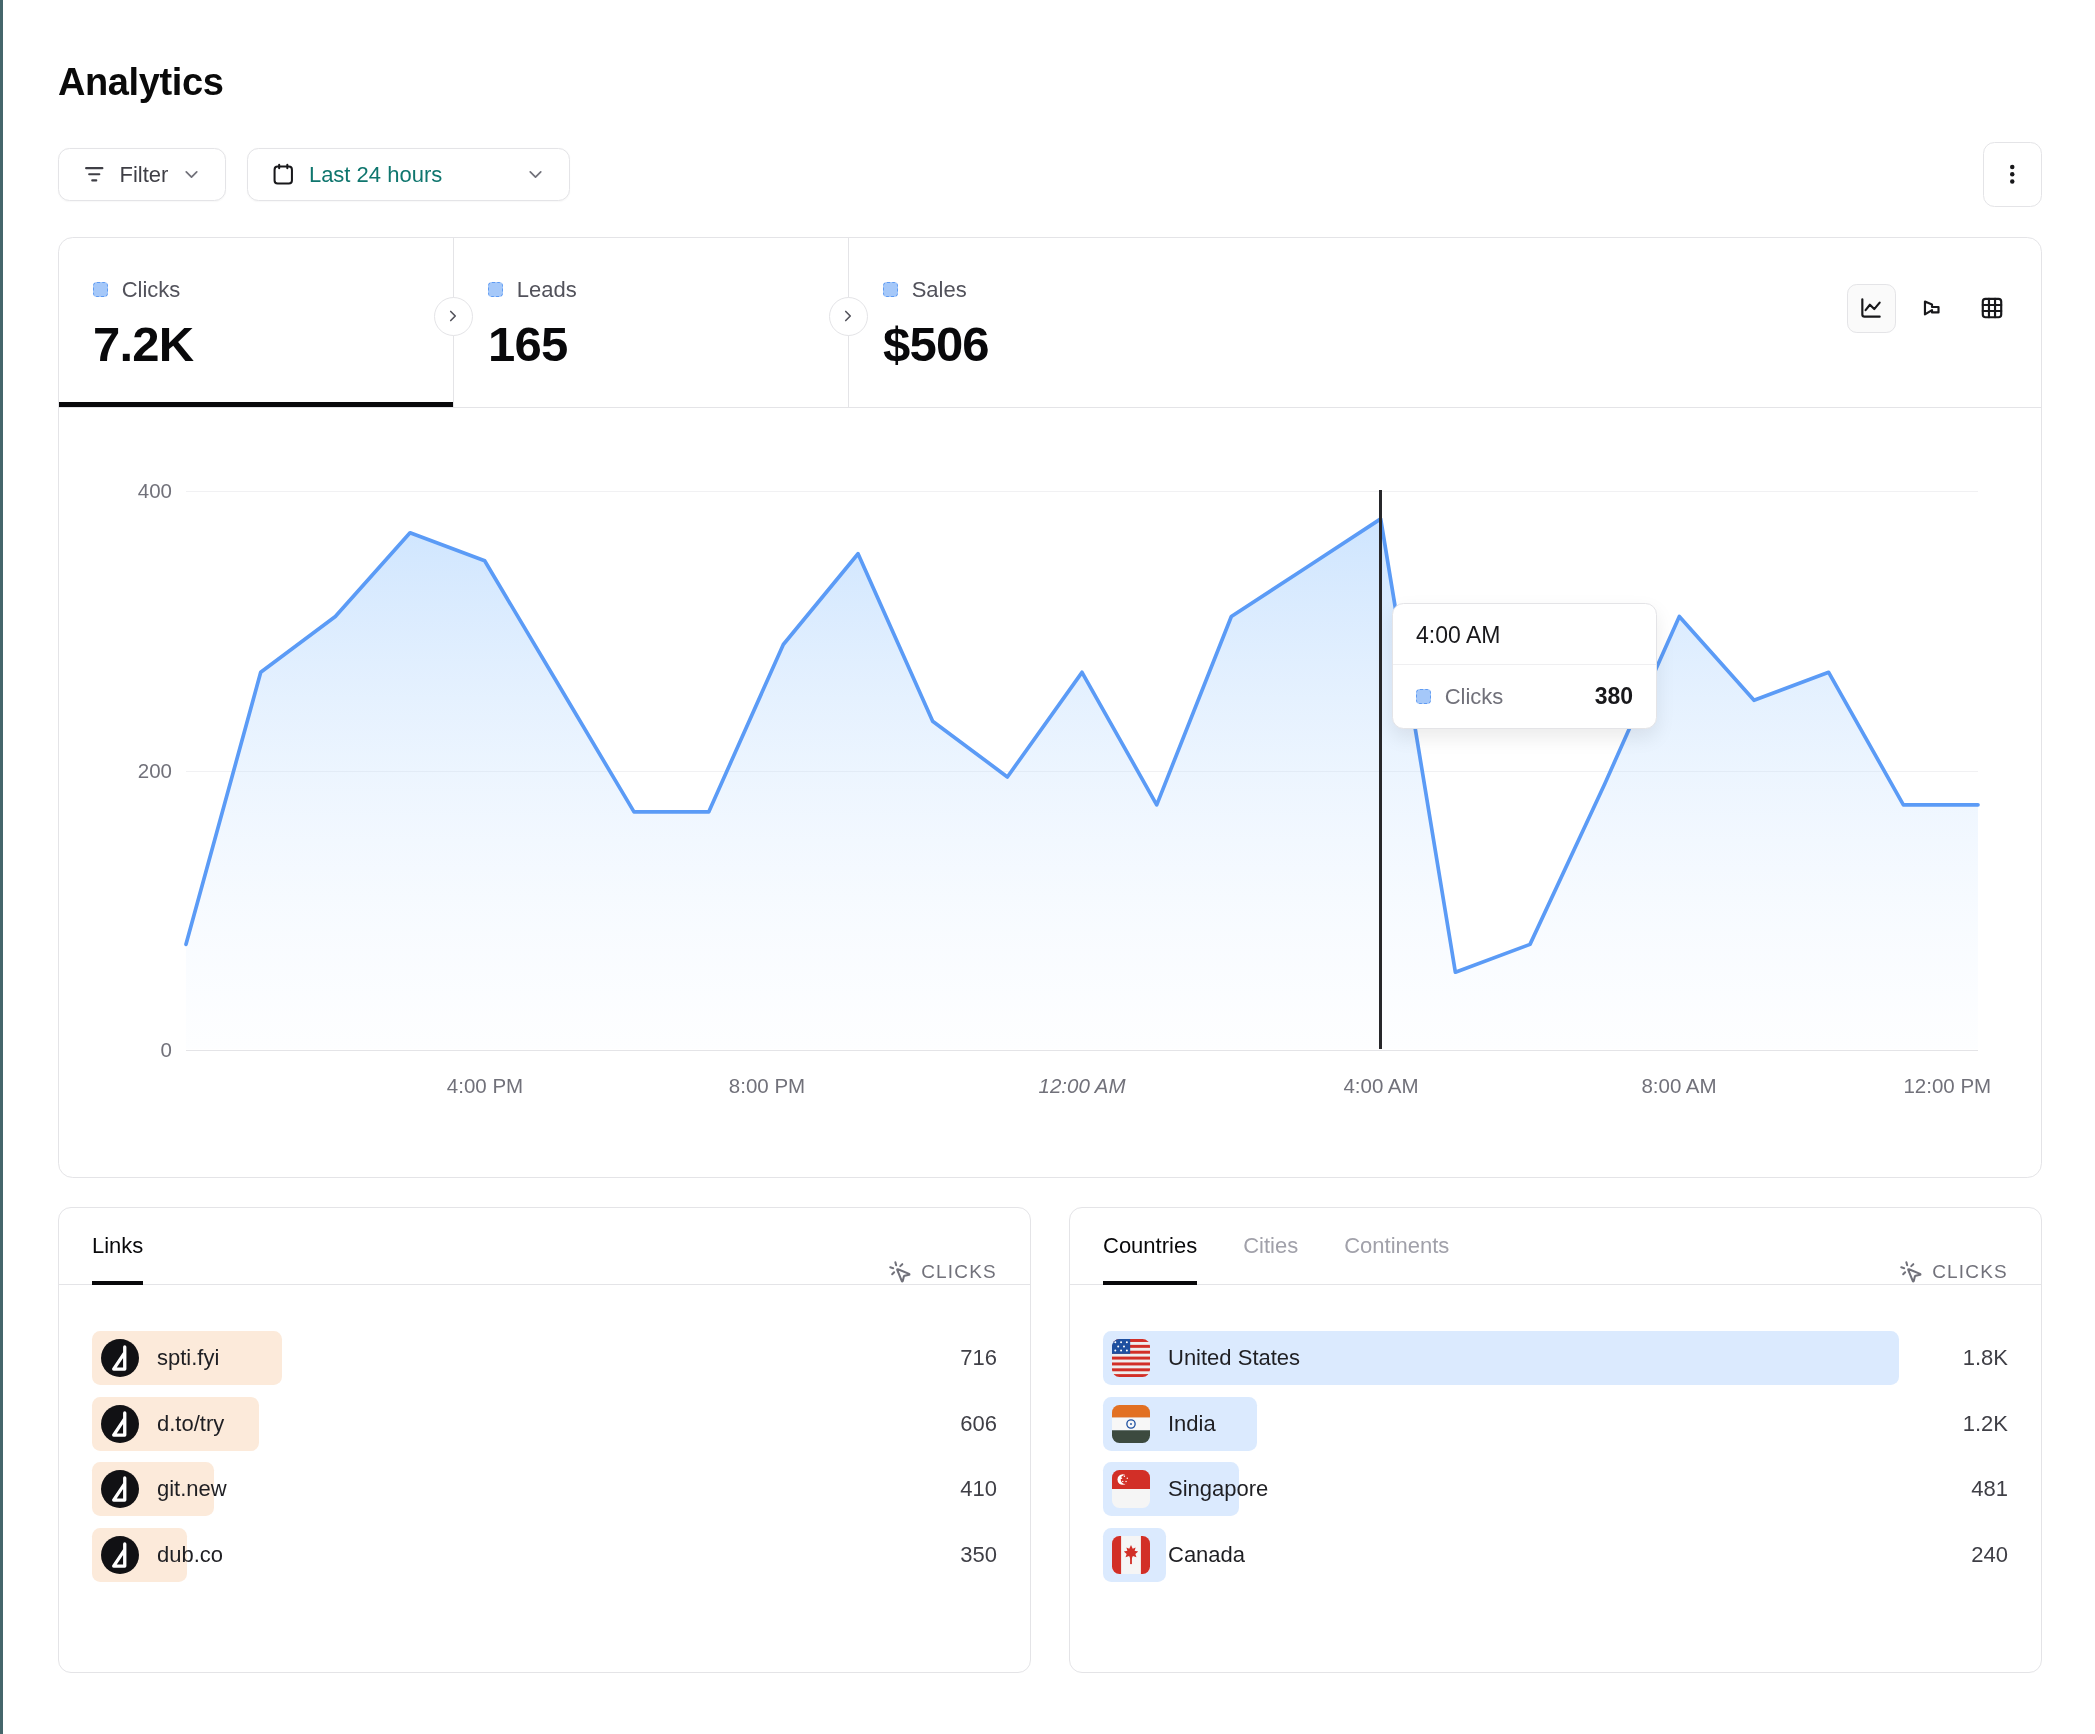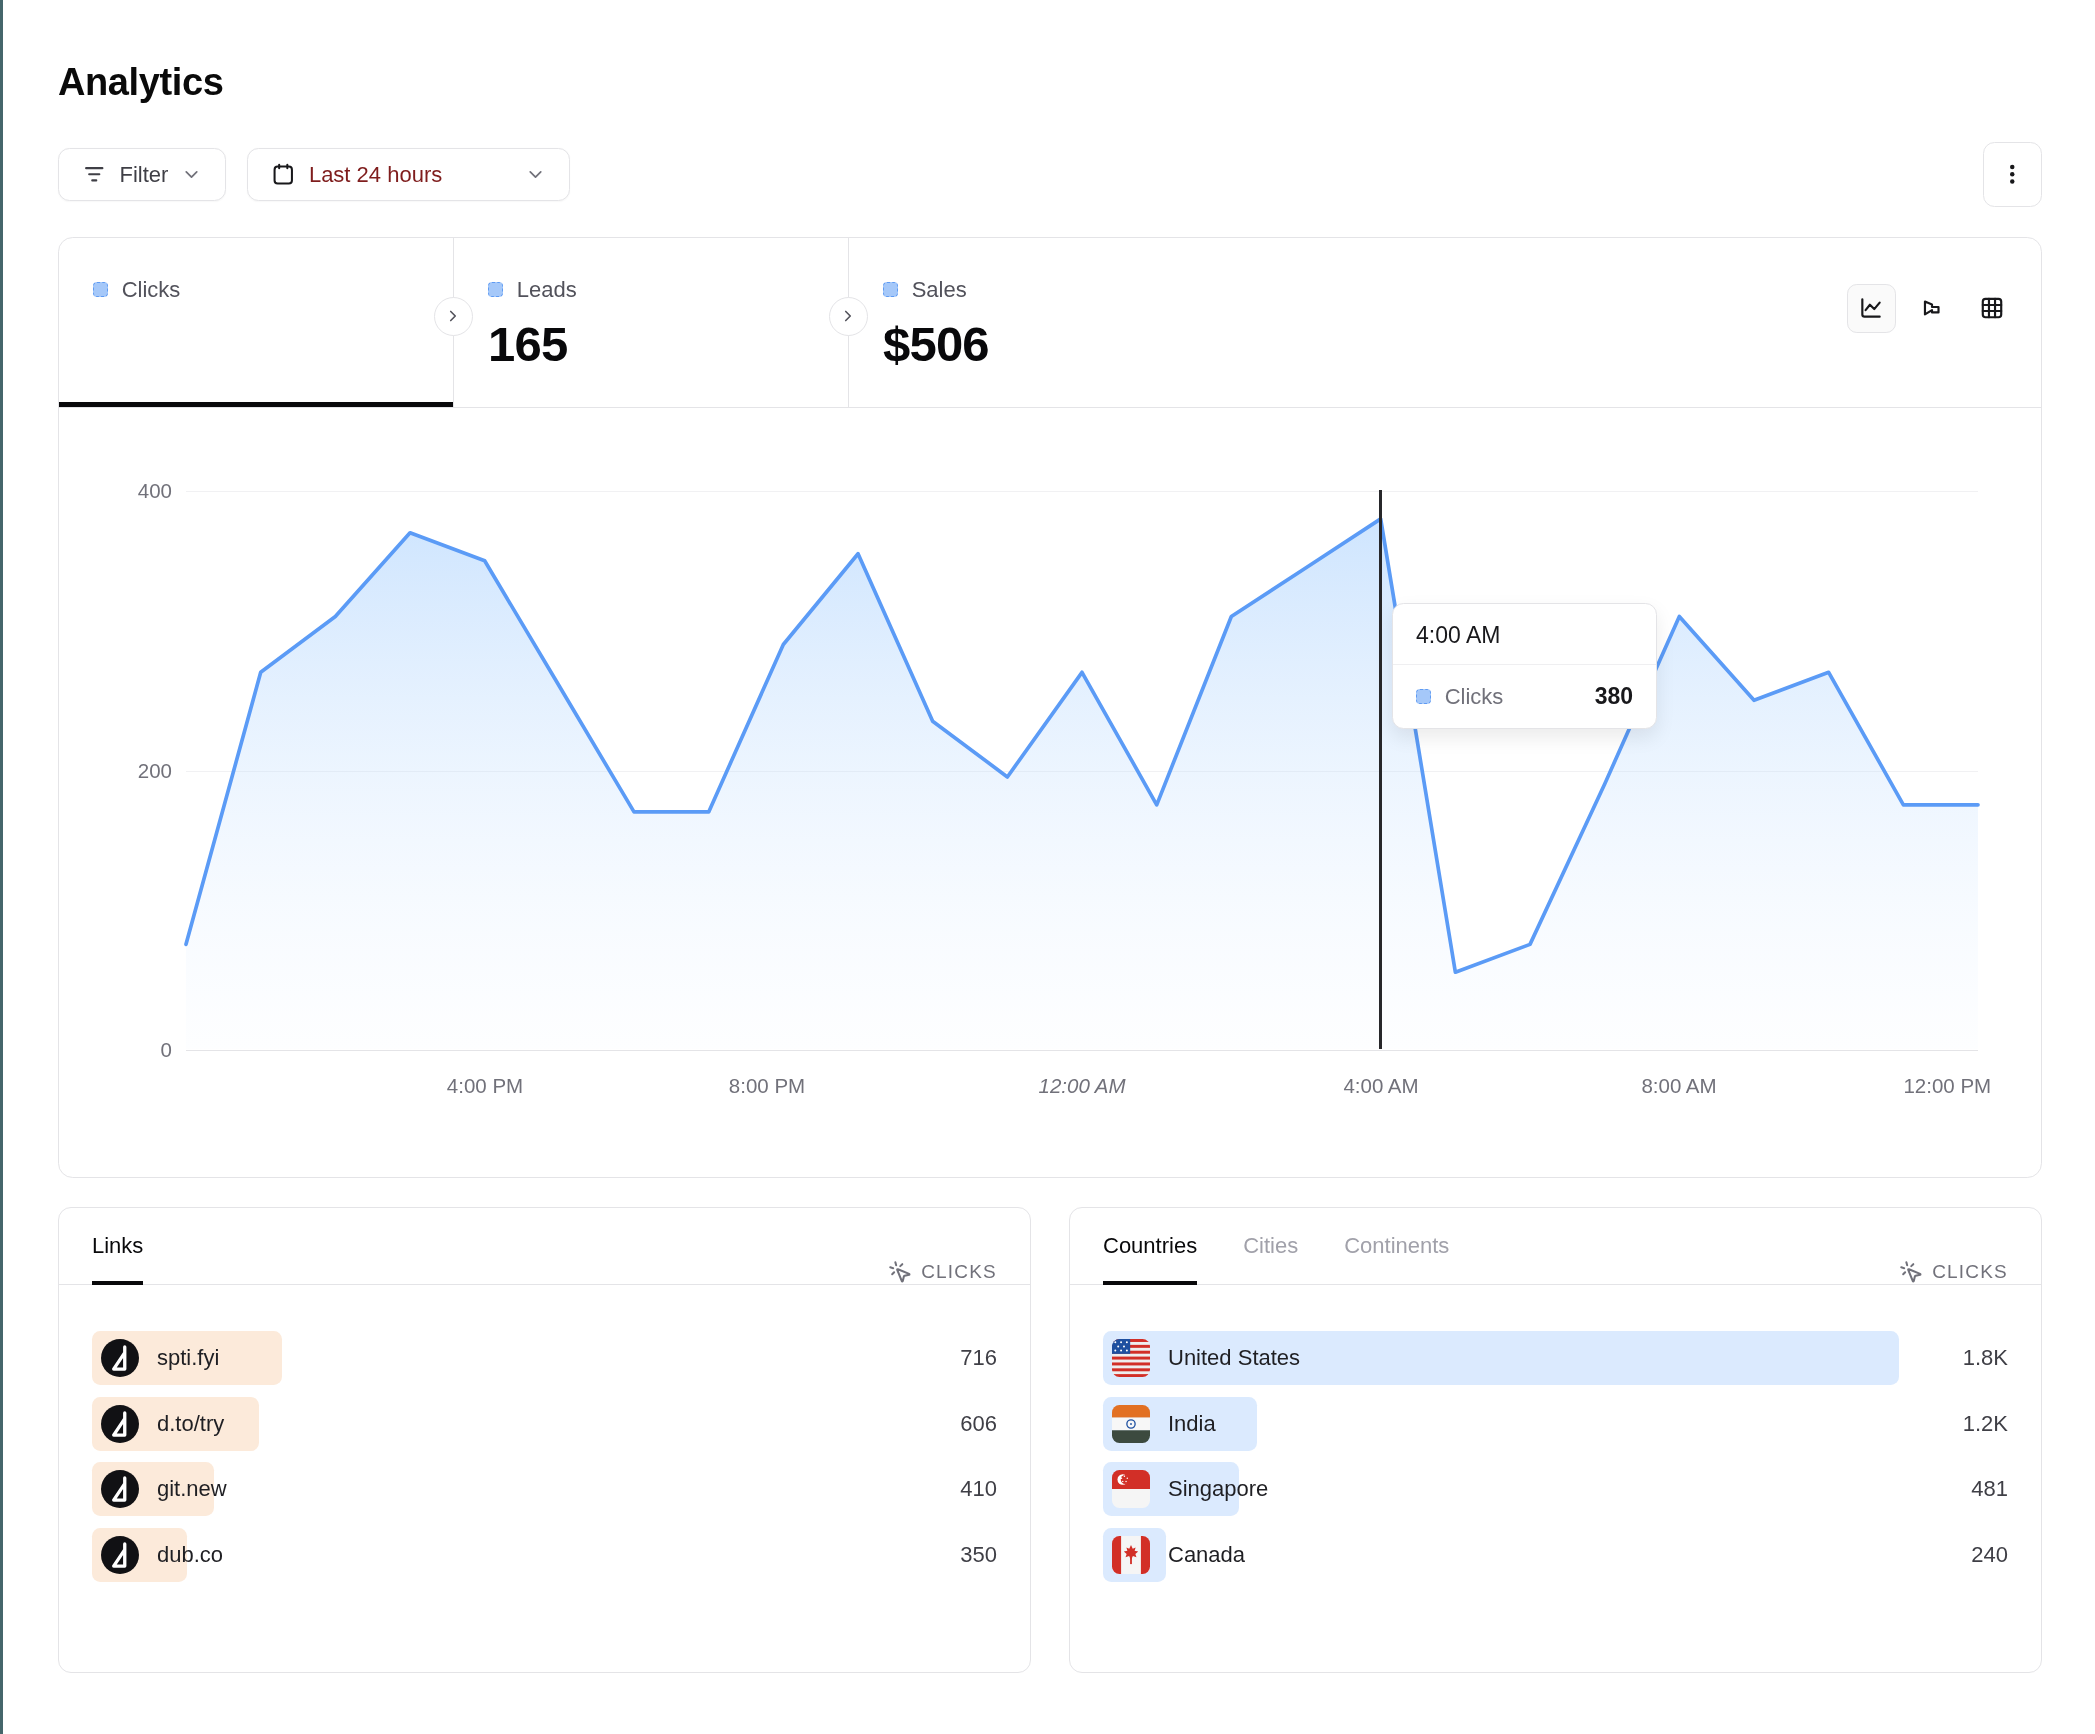--- a/index.html
+++ b/index.html
@@ -95,21 +95,21 @@
       </span>
     </button>
 
     <button class="btn btn-date">
       <span style="display:flex">
         <svg width="24.5" height="24.5" viewBox="0 0 24 24" fill="none" stroke="#18181b" stroke-width="2" stroke-linecap="round">
             <rect x="3.5" y="4.5" width="17" height="16.5" rx="3"></rect>
             <path d="M8 2.8v3.4M16 2.8v3.4"></path>
           </svg>
       </span>
-      <span style="color:#7f1d1d">Last 24 hours</span>
+      <span style="color:#0f766e">Last 24 hours</span>
       <span class="chev" style="display:flex">
         <svg width="21" height="21" viewBox="0 0 24 24" fill="none" stroke="#71717a" stroke-width="2" stroke-linecap="round" stroke-linejoin="round">
             <path d="m6 9 6 6 6-6"></path>
           </svg>
       </span>
     </button>
 
     <button class="kebab-btn">
       <span style="display:flex">
         <svg width="24.5" height="24.5" viewBox="0 0 24 24" fill="#18181b">
@@ -122,20 +122,21 @@
   </div>
 
   <div class="chart-card">
     <div class="stats-header">
 
       <div class="stat-tab bordered active">
         <div class="stat-top">
           <span class="legend-dot"></span>
           <span class="stat-label">Clicks</span>
         </div>
+        <div class="stat-value">7.2K</div>
         <span class="chev-circle">
           <span style="display:flex">
             <svg width="18" height="18" viewBox="0 0 24 24" fill="none" stroke="#52525b" stroke-width="2.2" stroke-linecap="round" stroke-linejoin="round">
                 <path d="m9 6 6 6-6 6"></path>
               </svg>
           </span>
         </span>
       </div>
 
       <div class="stat-tab bordered">

